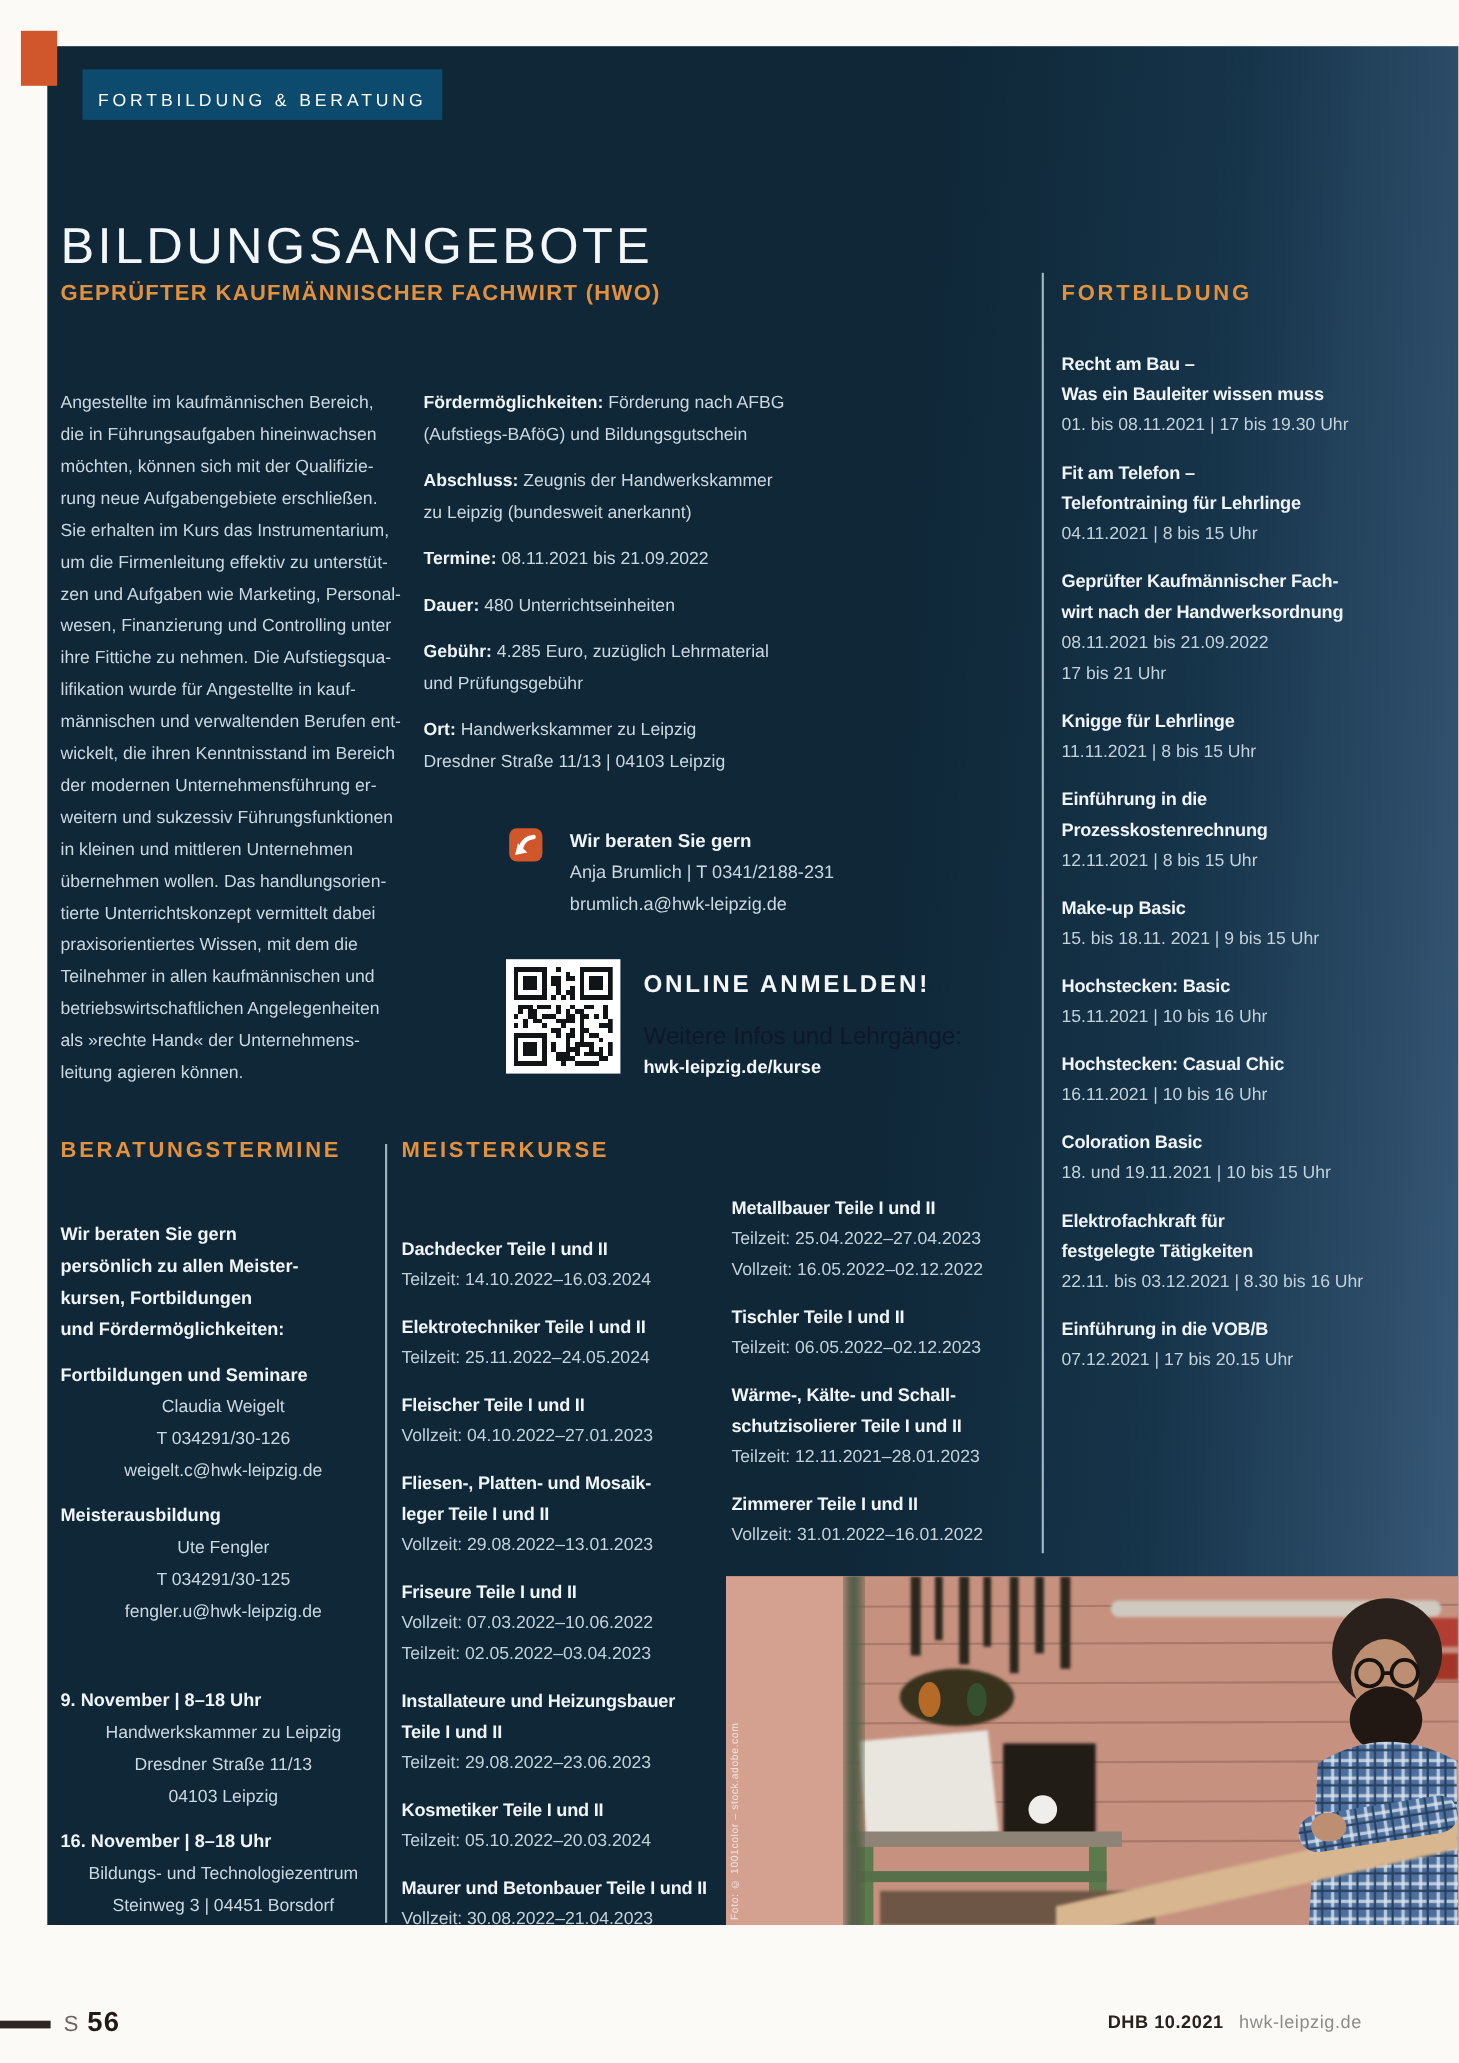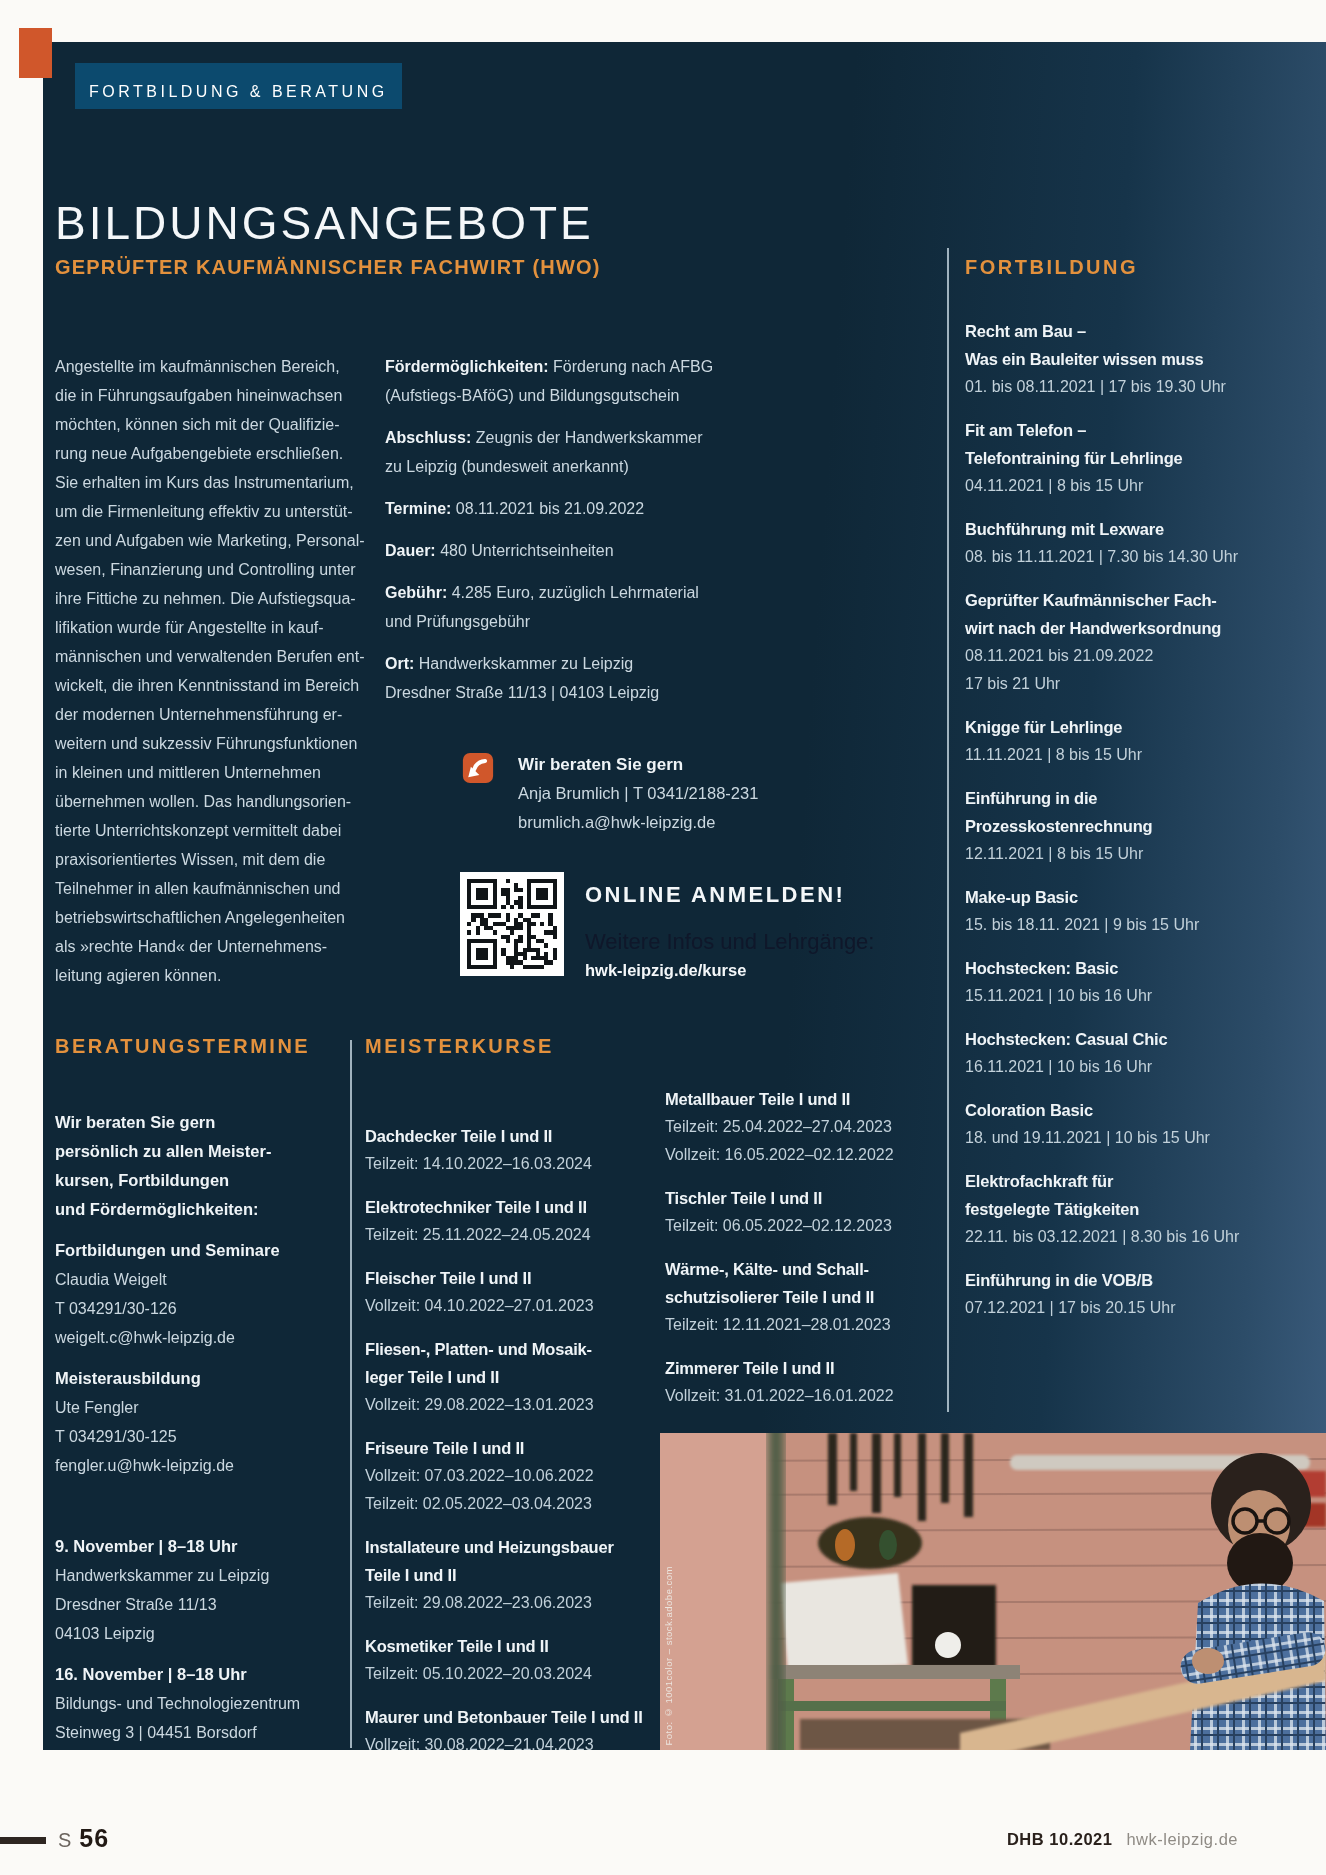--- a/index.html
+++ b/index.html
@@ -46,21 +46,21 @@
   .vline{width:2px;background:rgba(186,203,214,.85);}
   .item{margin-bottom:15px;}
   .item .t{font-weight:bold;color:#eff4f7;font-size:16.5px;line-height:28px;letter-spacing:-0.2px;white-space:pre-line;}
   .item .d{color:#c2d1da;font-size:16px;line-height:28px;white-space:pre-line;}
   .sidebar{left:965px;top:240px;width:330px;}
   .sidebar .sechead{margin-bottom:38px;margin-top:16px;}
   .beratung{left:55px;top:1035px;width:296px;}
   .beratung-intro{margin-top:50px;font-size:16.5px;line-height:29px;font-weight:bold;color:#eff4f7;white-space:pre-line;}
   .bblock{margin-top:12px;}
   .bblock .t{font-weight:bold;color:#eff4f7;font-size:16.5px;line-height:29px;white-space:pre-line;}
-  .bblock .d{color:#cbd8e0;font-size:16px;line-height:29px;white-space:pre-line;}
+  .bblock .d{color:#cbd8e0;font-size:16px;line-height:29px;white-space:pre-line;text-align:center;}
   .bev1{margin-top:52px;}
   .mcol{width:300px;}
   .mcol1{left:365px;top:1122px;}
   .mcol2{left:665px;top:1085px;width:282px;}
   .mhead{left:365px;top:1035px;}
   
   .photo{left:660px;top:1433px;width:666px;height:317px;overflow:hidden;background:#c6917f;}
   .credit{
     left:3px;bottom:4px;position:absolute;color:#ece5df;font-size:9.5px;letter-spacing:.5px;
     writing-mode:vertical-rl;transform:rotate(180deg);
@@ -365,24 +365,20 @@
       <div class="t">Recht am Bau –
 Was ein Bauleiter wissen muss</div>
       <div class="d">01. bis 08.11.2021 | 17 bis 19.30 Uhr</div>
     </div>
   <div class="item">
       <div class="t">Fit am Telefon –
 Telefontraining für Lehrlinge</div>
       <div class="d">04.11.2021 | 8 bis 15 Uhr</div>
     </div>
   <div class="item">
-      <div class="t">Buchführung mit Lexware</div>
-      <div class="d">08. bis 11.11.2021 | 7.30 bis 14.30 Uhr</div>
-    </div>
-  <div class="item">
       <div class="t">Geprüfter Kaufmännischer Fach-
 wirt nach der Handwerksordnung</div>
       <div class="d">08.11.2021 bis 21.09.2022
 17 bis 21 Uhr</div>
     </div>
   <div class="item">
       <div class="t">Knigge für Lehrlinge</div>
       <div class="d">11.11.2021 | 8 bis 15 Uhr</div>
     </div>
   <div class="item">

